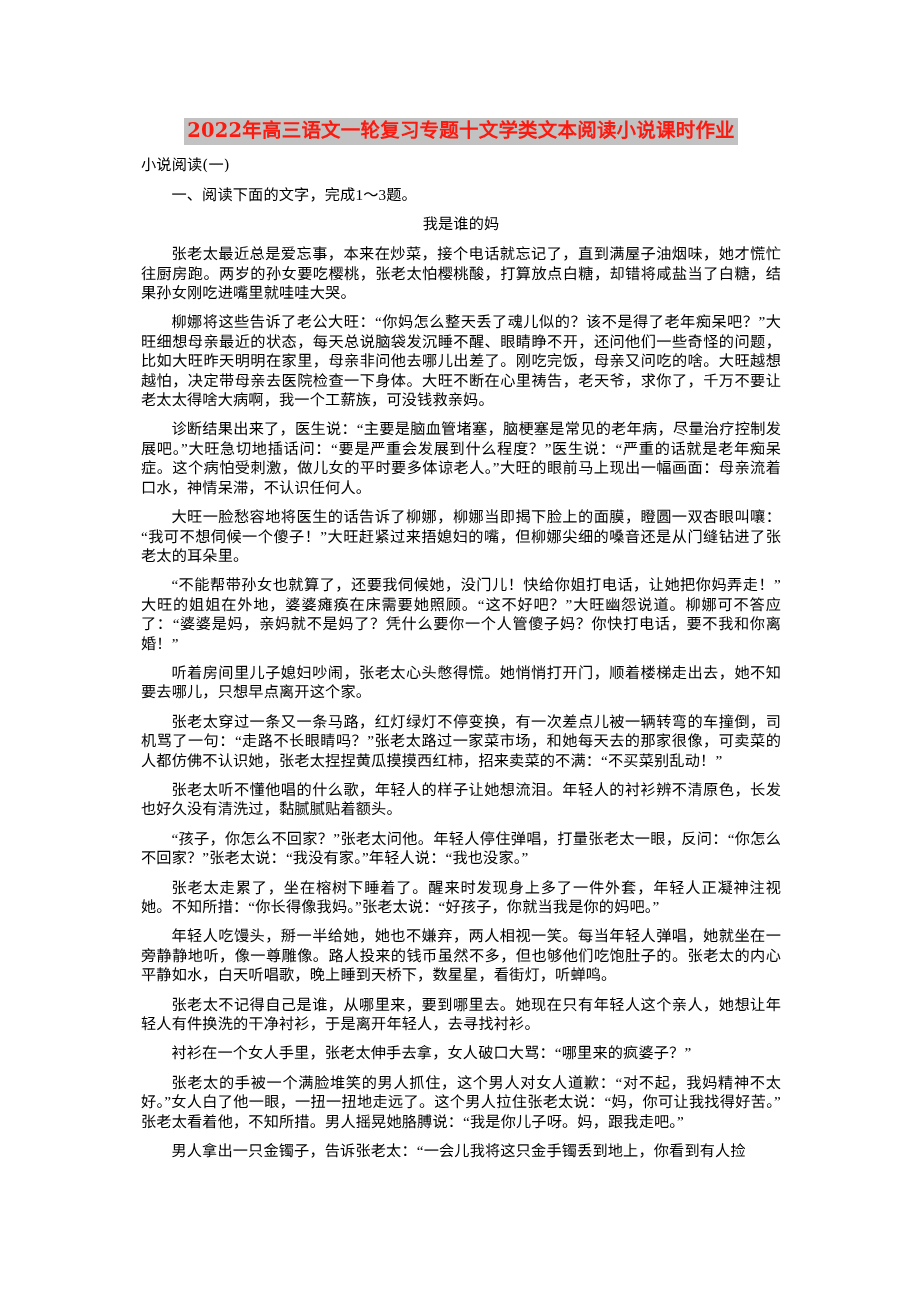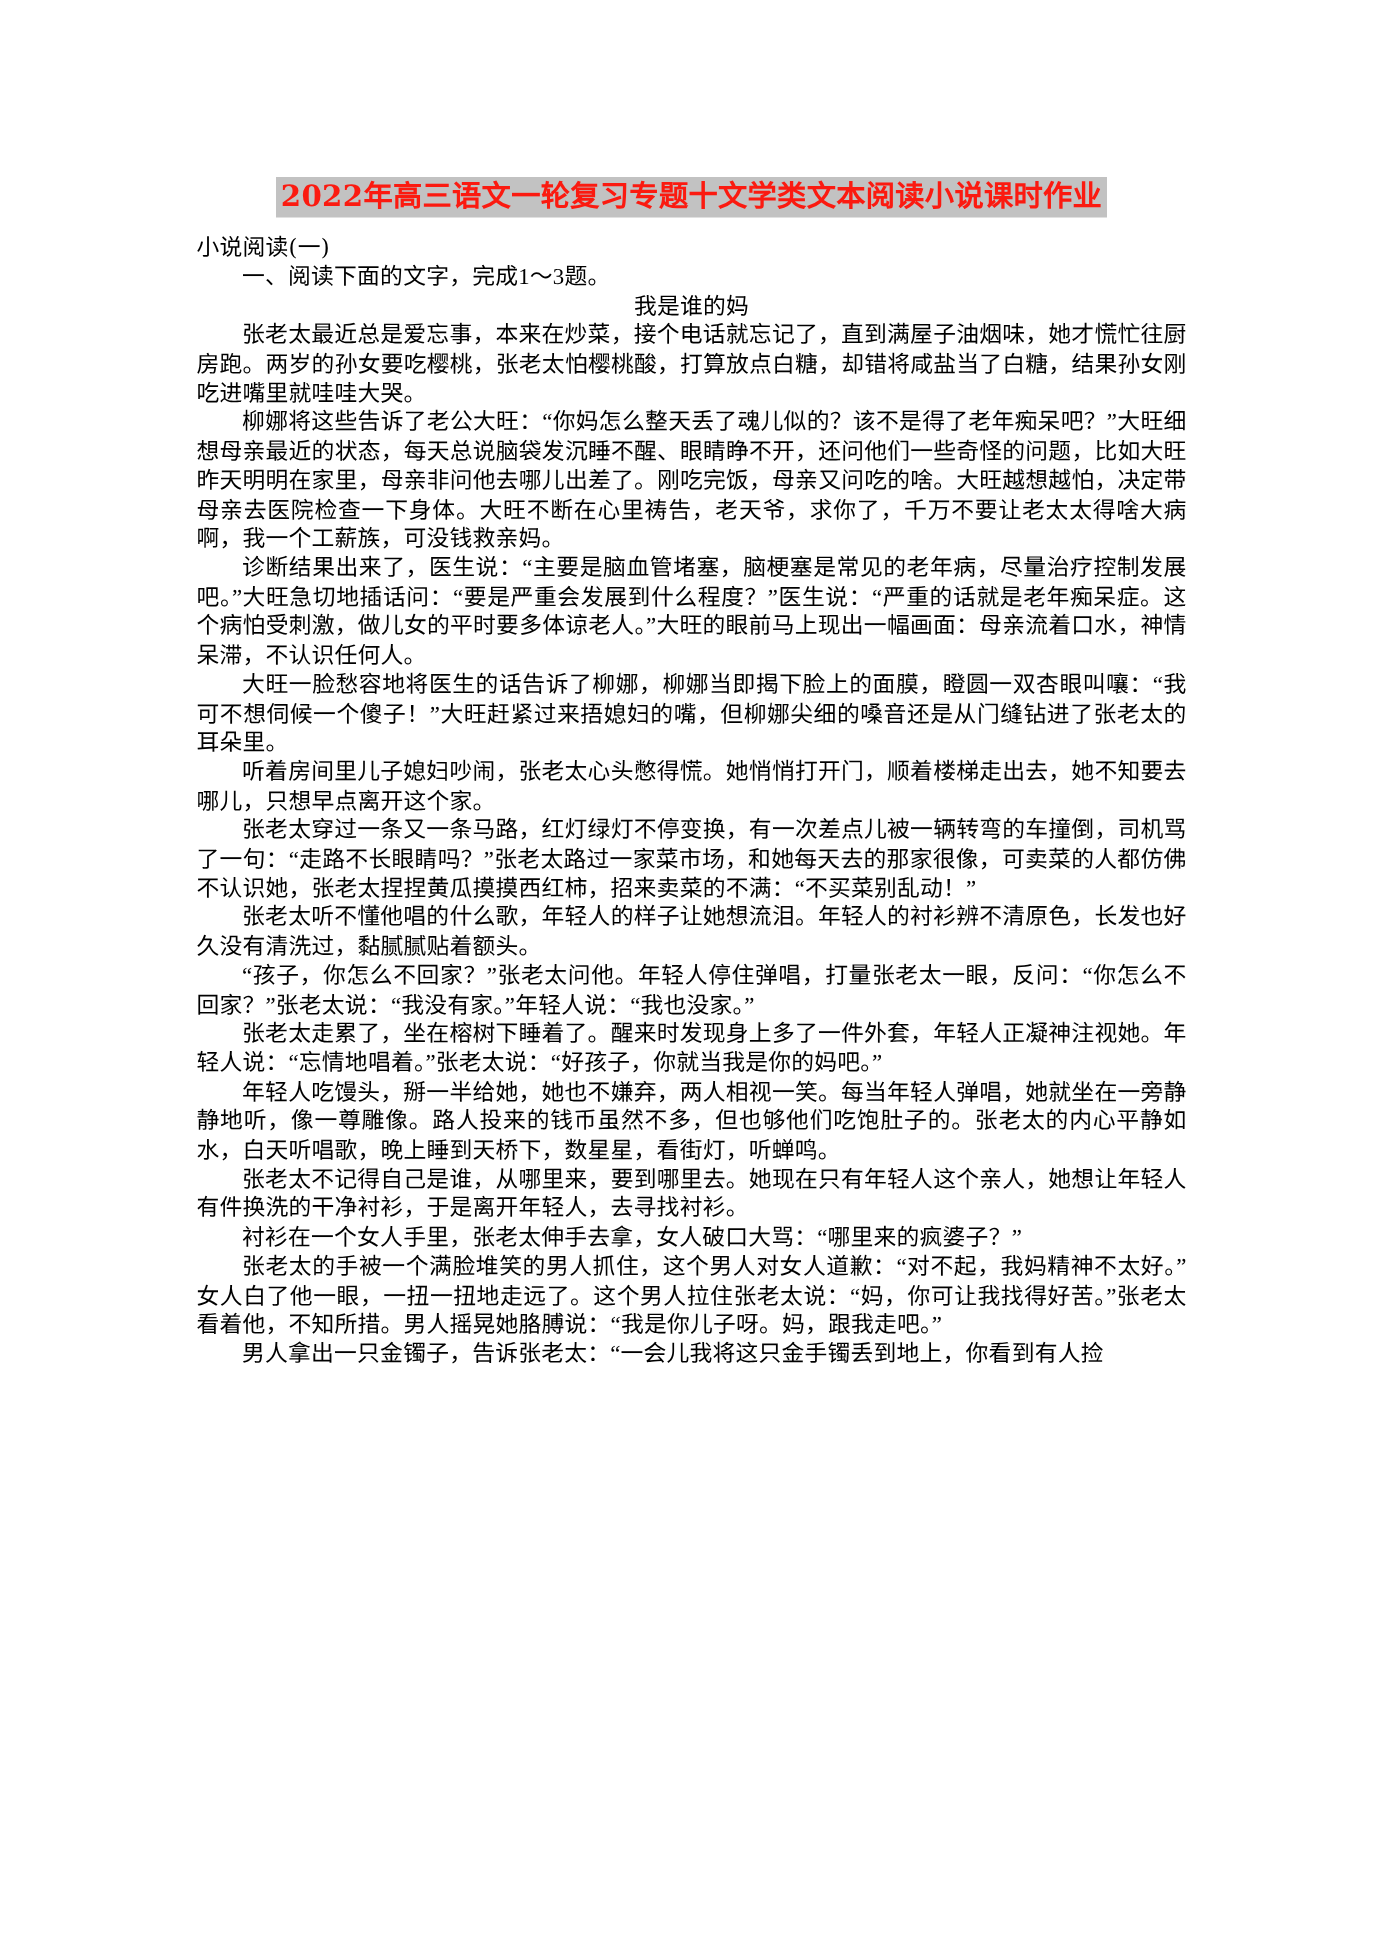--- a/index.html
+++ b/index.html
@@ -49,21 +49,21 @@
     letter-spacing: 0.2px;
     color: #fb1a10;
     background: #c2c2c2;
     padding: 2px 3px 3px 3px;
     line-height: 22px;
     font-family: "DejaVu Serif", "Liberation Serif", serif;
   }
 
   
   p.para {
-    margin: 0;
+    margin: 10px;
     font-size: 15.2px;
     line-height: 19.4px;
     text-align: justify;
     text-justify: inter-ideograph;
     letter-spacing: 0.15px;
     word-break: break-all;
     font-family: "DejaVu Serif", "Liberation Serif", serif;
   }
   p.indent {
     text-indent: 2em;
@@ -101,25 +101,26 @@
 
     <p class="para indent">一、阅读下面的文字，完成1～3题。</p>
 
     <p class="para center story-title">我是谁的妈</p>
 
 
     <p class="para indent">张老太最近总是爱忘事，本来在炒菜，接个电话就忘记了，直到满屋子油烟味，她才慌忙往厨房跑。两岁的孙女要吃樱桃，张老太怕樱桃酸，打算放点白糖，却错将咸盐当了白糖，结果孙女刚吃进嘴里就哇哇大哭。</p>
     <p class="para indent">柳娜将这些告诉了老公大旺：“你妈怎么整天丢了魂儿似的？该不是得了老年痴呆吧？”大旺细想母亲最近的状态，每天总说脑袋发沉睡不醒、眼睛睁不开，还问他们一些奇怪的问题，比如大旺昨天明明在家里，母亲非问他去哪儿出差了。刚吃完饭，母亲又问吃的啥。大旺越想越怕，决定带母亲去医院检查一下身体。大旺不断在心里祷告，老天爷，求你了，千万不要让老太太得啥大病啊，我一个工薪族，可没钱救亲妈。</p>
     <p class="para indent">诊断结果出来了，医生说：“主要是脑血管堵塞，脑梗塞是常见的老年病，尽量治疗控制发展吧。”大旺急切地插话问：“要是严重会发展到什么程度？”医生说：“严重的话就是老年痴呆症。这个病怕受刺激，做儿女的平时要多体谅老人。”大旺的眼前马上现出一幅画面：母亲流着口水，神情呆滞，不认识任何人。</p>
     <p class="para indent">大旺一脸愁容地将医生的话告诉了柳娜，柳娜当即揭下脸上的面膜，瞪圆一双杏眼叫嚷：“我可不想伺候一个傻子！”大旺赶紧过来捂媳妇的嘴，但柳娜尖细的嗓音还是从门缝钻进了张老太的耳朵里。</p>
+    <p class="para indent">“不能帮带孙女也就算了，还要我伺候她，没门儿！快给你姐打电话，让她把你妈弄走！”大旺的姐姐在外地，婆婆瘫痪在床需要她照顾。“这不好吧？”大旺幽怨说道。柳娜可不答应了：“婆婆是妈，亲妈就不是妈了？凭什么要你一个人管傻子妈？你快打电话，要不我和你离婚！”</p>
     <p class="para indent">听着房间里儿子媳妇吵闹，张老太心头憋得慌。她悄悄打开门，顺着楼梯走出去，她不知要去哪儿，只想早点离开这个家。</p>
     <p class="para indent">张老太穿过一条又一条马路，红灯绿灯不停变换，有一次差点儿被一辆转弯的车撞倒，司机骂了一句：“走路不长眼睛吗？”张老太路过一家菜市场，和她每天去的那家很像，可卖菜的人都仿佛不认识她，张老太捏捏黄瓜摸摸西红柿，招来卖菜的不满：“不买菜别乱动！”</p>
     <p class="para indent">张老太听不懂他唱的什么歌，年轻人的样子让她想流泪。年轻人的衬衫辨不清原色，长发也好久没有清洗过，黏腻腻贴着额头。</p>
     <p class="para indent">“孩子，你怎么不回家？”张老太问他。年轻人停住弹唱，打量张老太一眼，反问：“你怎么不回家？”张老太说：“我没有家。”年轻人说：“我也没家。”</p>
-    <p class="para indent">张老太走累了，坐在榕树下睡着了。醒来时发现身上多了一件外套，年轻人正凝神注视她。年轻人说：“忘情地唱着。”张老太说：“好孩子，你就当我是你的妈吧。”</p>
+    <p class="para indent">张老太走累了，坐在榕树下睡着了。醒来时发现身上多了一件外套，年轻人正凝神注视她。不知所措：“你长得像我妈。”张老太说：“好孩子，你就当我是你的妈吧。”</p>
     <p class="para indent">年轻人吃馒头，掰一半给她，她也不嫌弃，两人相视一笑。每当年轻人弹唱，她就坐在一旁静静地听，像一尊雕像。路人投来的钱币虽然不多，但也够他们吃饱肚子的。张老太的内心平静如水，白天听唱歌，晚上睡到天桥下，数星星，看街灯，听蝉鸣。</p>
     <p class="para indent">张老太不记得自己是谁，从哪里来，要到哪里去。她现在只有年轻人这个亲人，她想让年轻人有件换洗的干净衬衫，于是离开年轻人，去寻找衬衫。</p>
     <p class="para indent">衬衫在一个女人手里，张老太伸手去拿，女人破口大骂：“哪里来的疯婆子？”</p>
     <p class="para indent">张老太的手被一个满脸堆笑的男人抓住，这个男人对女人道歉：“对不起，我妈精神不太好。”女人白了他一眼，一扭一扭地走远了。这个男人拉住张老太说：“妈，你可让我找得好苦。”张老太看着他，不知所措。男人摇晃她胳膊说：“我是你儿子呀。妈，跟我走吧。”</p>
     <p class="para indent">男人拿出一只金镯子，告诉张老太：“一会儿我将这只金手镯丢到地上，你看到有人捡</p>
 
   </div>
 </div>
 
 </body></html>

